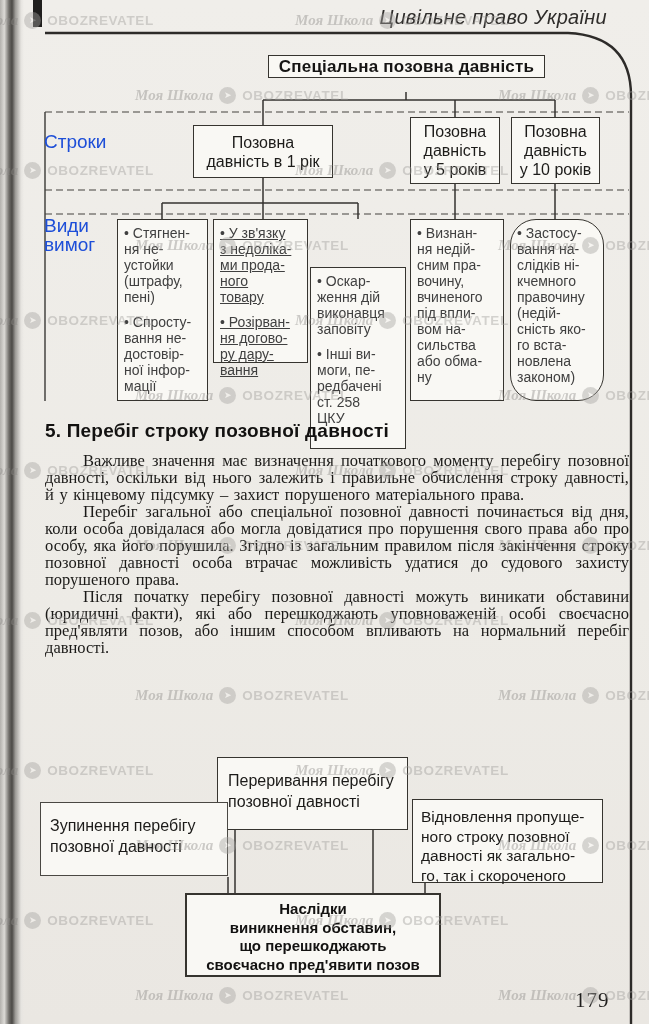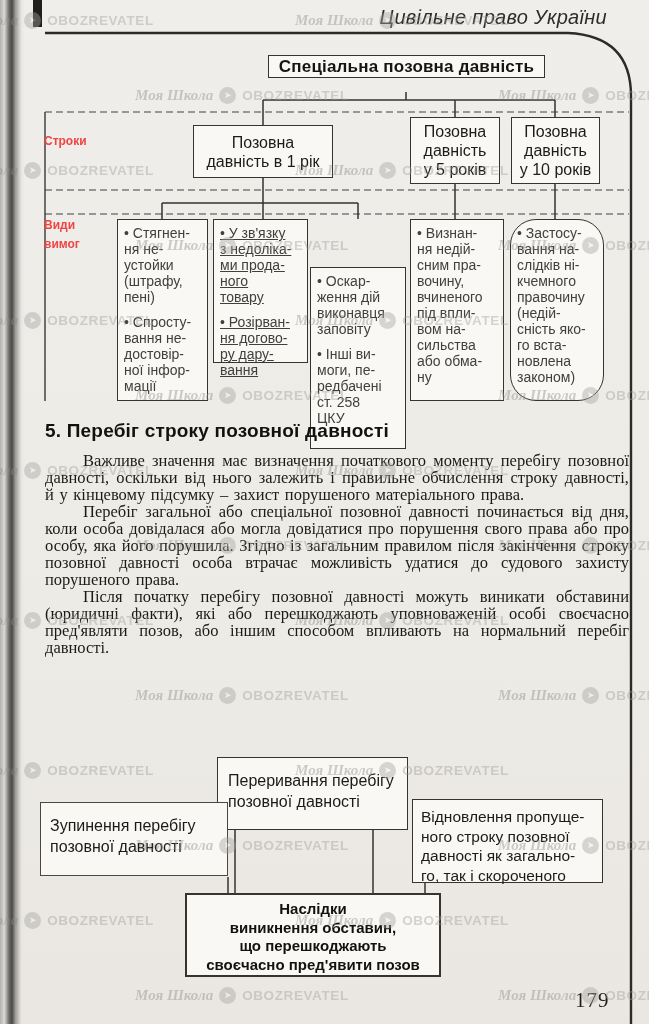--- a/index.html
+++ b/index.html
@@ -17,21 +17,21 @@
   
   .running-title{top:6px;right:42px;font-style:italic;font-size:20px;font-weight:500;color:#2e2c2a;z-index:2;letter-spacing:.3px;}
   
   svg.lines{left:0;top:0;z-index:1;}
   
   .box{position:absolute;box-sizing:border-box;background:#f9f8f4;border:1.5px solid #36342f;z-index:2;}
   .title-box{left:268px;top:55px;width:277px;height:23px;display:flex;align-items:center;justify-content:center;
     font-size:17px;font-weight:bold;letter-spacing:.2px;color:#161514;}
   .term{display:flex;align-items:center;justify-content:center;text-align:center;
     font-size:16px;line-height:19px;font-weight:500;color:#1d1c1a;}
-  .row-label{z-index:2;font-weight:bold;font-size:12px;line-height:19px;color:#ef4444;}
+  .row-label{z-index:2;font-weight:normal;font-size:19px;line-height:19px;color:#1d4ed8;}
   .lbl-terms{left:44px;top:132px;}
   .lbl-claims{left:44px;top:216px;}
   .col{padding:5px 3px 0 6px;font-size:14px;line-height:16px;color:#404040;}
   .col .bullet{margin-bottom:9px;}
   
   .sec-heading{left:45px;top:420px;width:584px;text-align:left;font-size:19px;font-weight:bold;color:#121110;z-index:2;letter-spacing:.2px;}
   .paras{left:45px;top:452px;width:584px;z-index:2;}
   .paras p{margin:0;text-indent:38px;text-align:justify;word-spacing:1.5px;
     font-family:"Liberation Serif",serif;font-weight:400;font-size:16.5px;line-height:17px;color:#1b1a18;}
   

